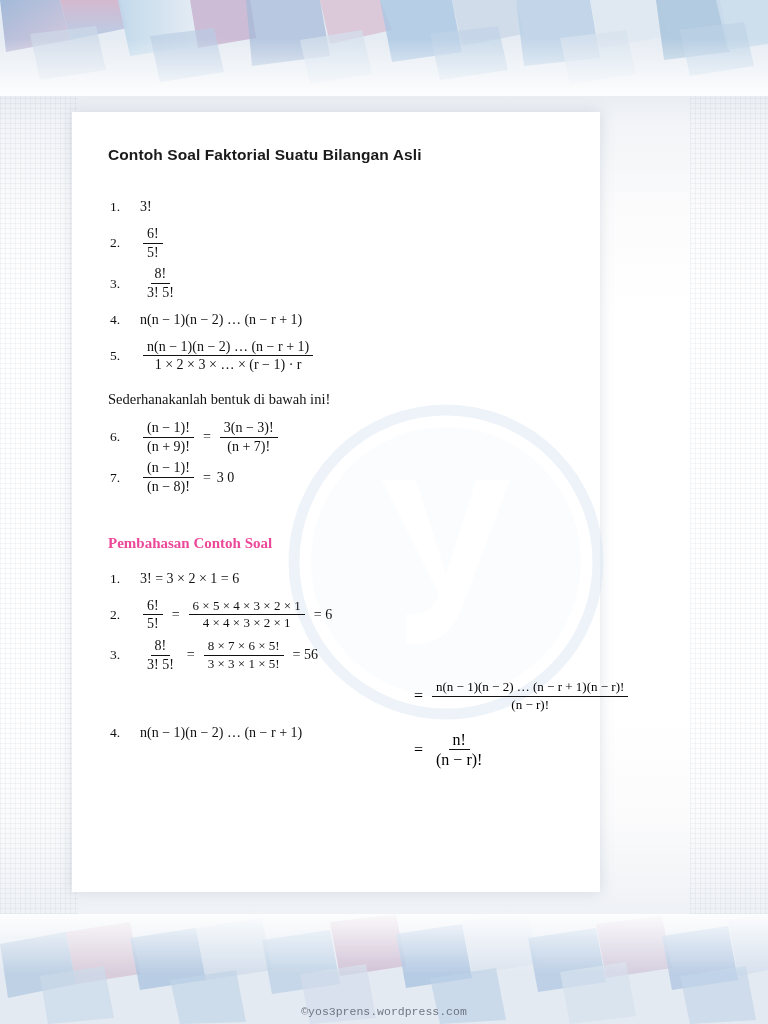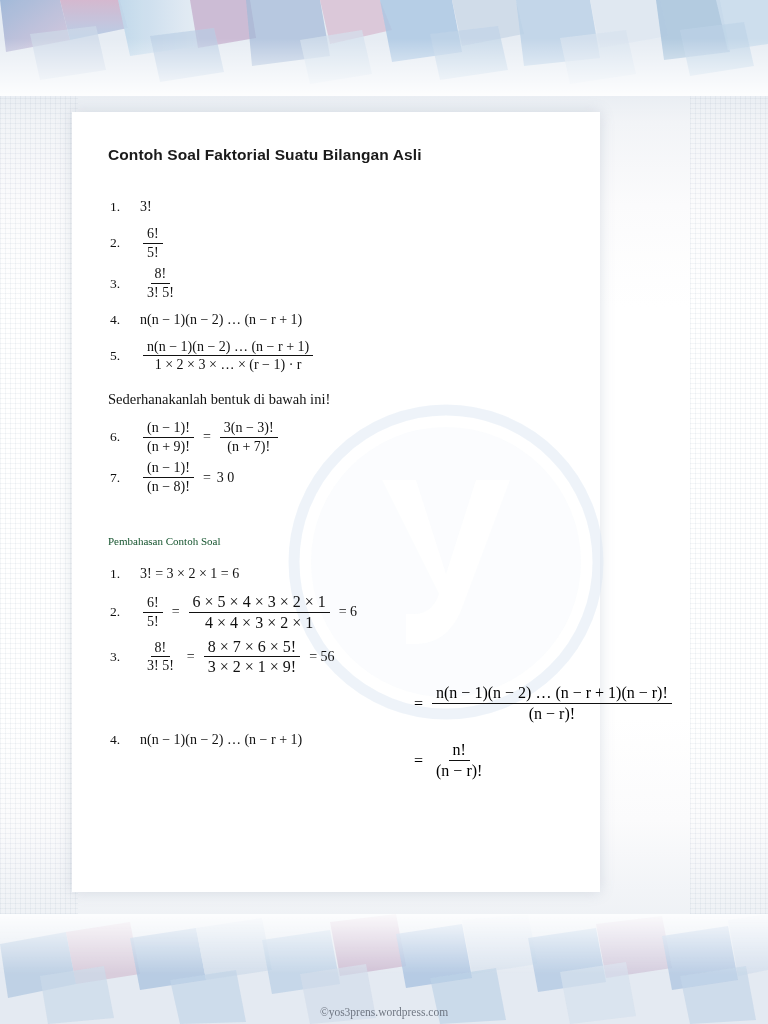--- a/index.html
+++ b/index.html
@@ -95,23 +95,23 @@
   }
 
   .para {
     font-size: 14.5px;
     color: #111;
     margin: 0 0 12px 0;
   }
   .para.spaced { margin-top: 18px; }
 
   h2.section-title {
-    font-size: 11px;
-    font-weight: normal;
-    color: #14532d;
+    font-size: 15px;
+    font-weight: bold;
+    color: #ec4899;
     margin: 40px 0 14px 0;
   }
 
   ol.qlist {
     list-style: none;
     margin: 0;
     padding: 0;
   }
   ol.qlist li.item {
     display: flex;
@@ -149,21 +149,21 @@
   .frac .top {
     padding: 0 4px 1px 4px;
     border-bottom: 1.1px solid #111;
     white-space: nowrap;
   }
   .frac .bot {
     padding: 1px 4px 0 4px;
     white-space: nowrap;
   }
   .eq { margin: 0 6px; }
-  .small { font-size: 16px; }
+  .small { font-size: 13px; }
 
   .twocol {
     display: flex;
     align-items: flex-start;
   }
   .twocol .left-col { flex: 0 0 300px; }
   .twocol .right-col { flex: 1; padding-top: 2px; }
   .rowline {
     display: flex;
     align-items: center;
@@ -173,21 +173,21 @@
   
   #credit {
     position: absolute;
     left: 0;
     right: 0;
     bottom: 6px;
     text-align: center;
     font-size: 11.5px;
     color: #5d6470;
     opacity: 0.85;
-    font-family: Liberation Serif, serif;
+    font-family: Liberation Mono, monospace;
   }
 </style>
 </head>
 <body>
 
 <div id="page-root">
 
   <div class="texture left"></div>
   <div class="texture right"></div>
 
@@ -377,21 +377,21 @@
         <li class="item">
           <span class="num">3.</span>
           <span class="body">
             <span class="frac">
               <span class="top">8!</span>
               <span class="bot">3! 5!</span>
             </span>
             <span class="eq">=</span>
             <span class="frac small">
               <span class="top">8 × 7 × 6 × 5!</span>
-              <span class="bot">3 × 2 × 1 × 9!</span>
+              <span class="bot">3 × 3 × 1 × 5!</span>
             </span>
             <span class="eq">= 56</span>
           </span>
         </li>
 
         <li class="item twocol">
           <span class="left-col">
             <span style="display:flex;align-items:center;">
               <span class="num">4.</span>
               <span class="body math">n(n − 1)(n − 2) … (n − r + 1)</span>

